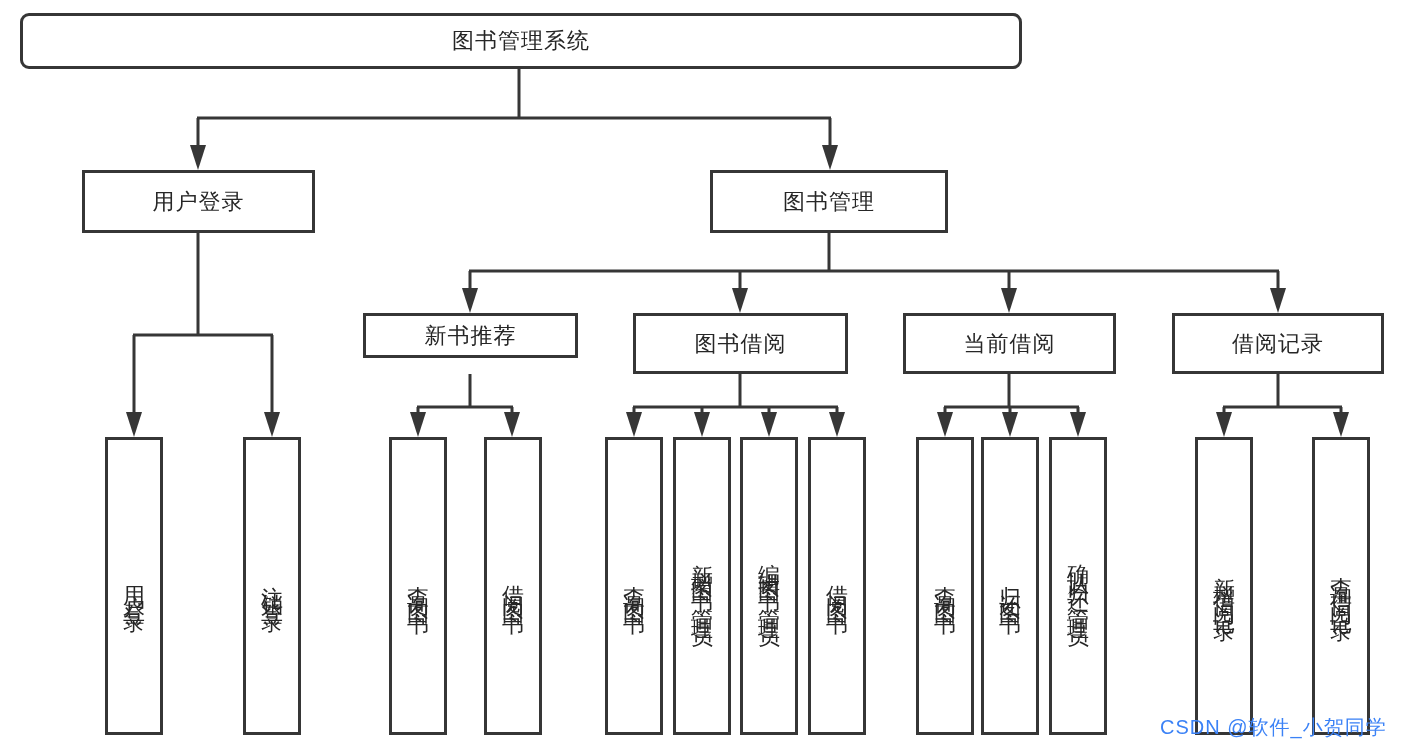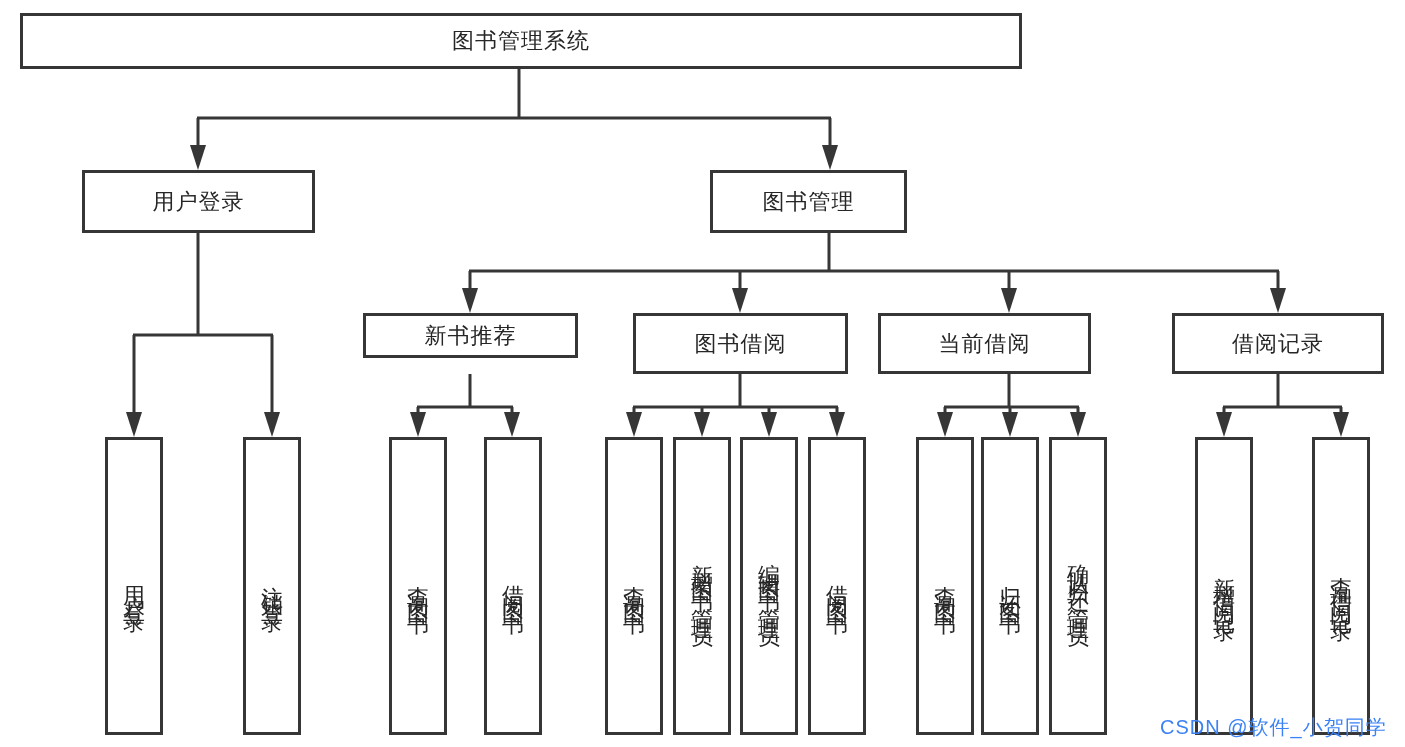--- a/index.html
+++ b/index.html
@@ -95,38 +95,38 @@
       <polygon points="761,412 777,412 769,437"></polygon>
       <polygon points="829,412 845,412 837,437"></polygon>
       <polygon points="937,412 953,412 945,437"></polygon>
       <polygon points="1002,412 1018,412 1010,437"></polygon>
       <polygon points="1070,412 1086,412 1078,437"></polygon>
       <polygon points="1216,412 1232,412 1224,437"></polygon>
       <polygon points="1333,412 1349,412 1341,437"></polygon>
     </g>
   </svg>
 
-  <div class="box box-h" style="left:20px; top:13px; width:1002px; height:56px;">
+  <div class="box box-h" style="left:20px; top:13px; width:1002px; height:56px;border-radius:9px;">
     <span>图书管理系统</span>
   </div>
 
   <div class="box box-h" style="left:82px; top:170px; width:233px; height:63px;">
     <span>用户登录</span>
   </div>
-  <div class="box box-h" style="left:710px; top:170px; width:197px; height:63px;">
+  <div class="box box-h" style="left:710px; top:170px; width:238px; height:63px;">
     <span>图书管理</span>
   </div>
 
   <div class="box box-h" style="left:363px; top:313px; width:215px; height:45px;">
     <span>新书推荐</span>
   </div>
   <div class="box box-h" style="left:633px; top:313px; width:215px; height:61px;text-align:center;">
     <span>图书借阅</span>
   </div>
-  <div class="box box-h" style="left:878px; top:313px; width:213px; height:61px;">
+  <div class="box box-h" style="left:903px; top:313px; width:213px; height:61px;">
     <span>当前借阅</span>
   </div>
   <div class="box box-h" style="left:1172px; top:313px; width:212px; height:61px;">
     <span>借阅记录</span>
   </div>
 
   <div class="box box-v" style="left:105px; top:437px; width:58px; height:298px;">
     <span class="vtext">用户登录</span>
   </div>
   <div class="box box-v" style="left:243px; top:437px; width:58px; height:298px;">

